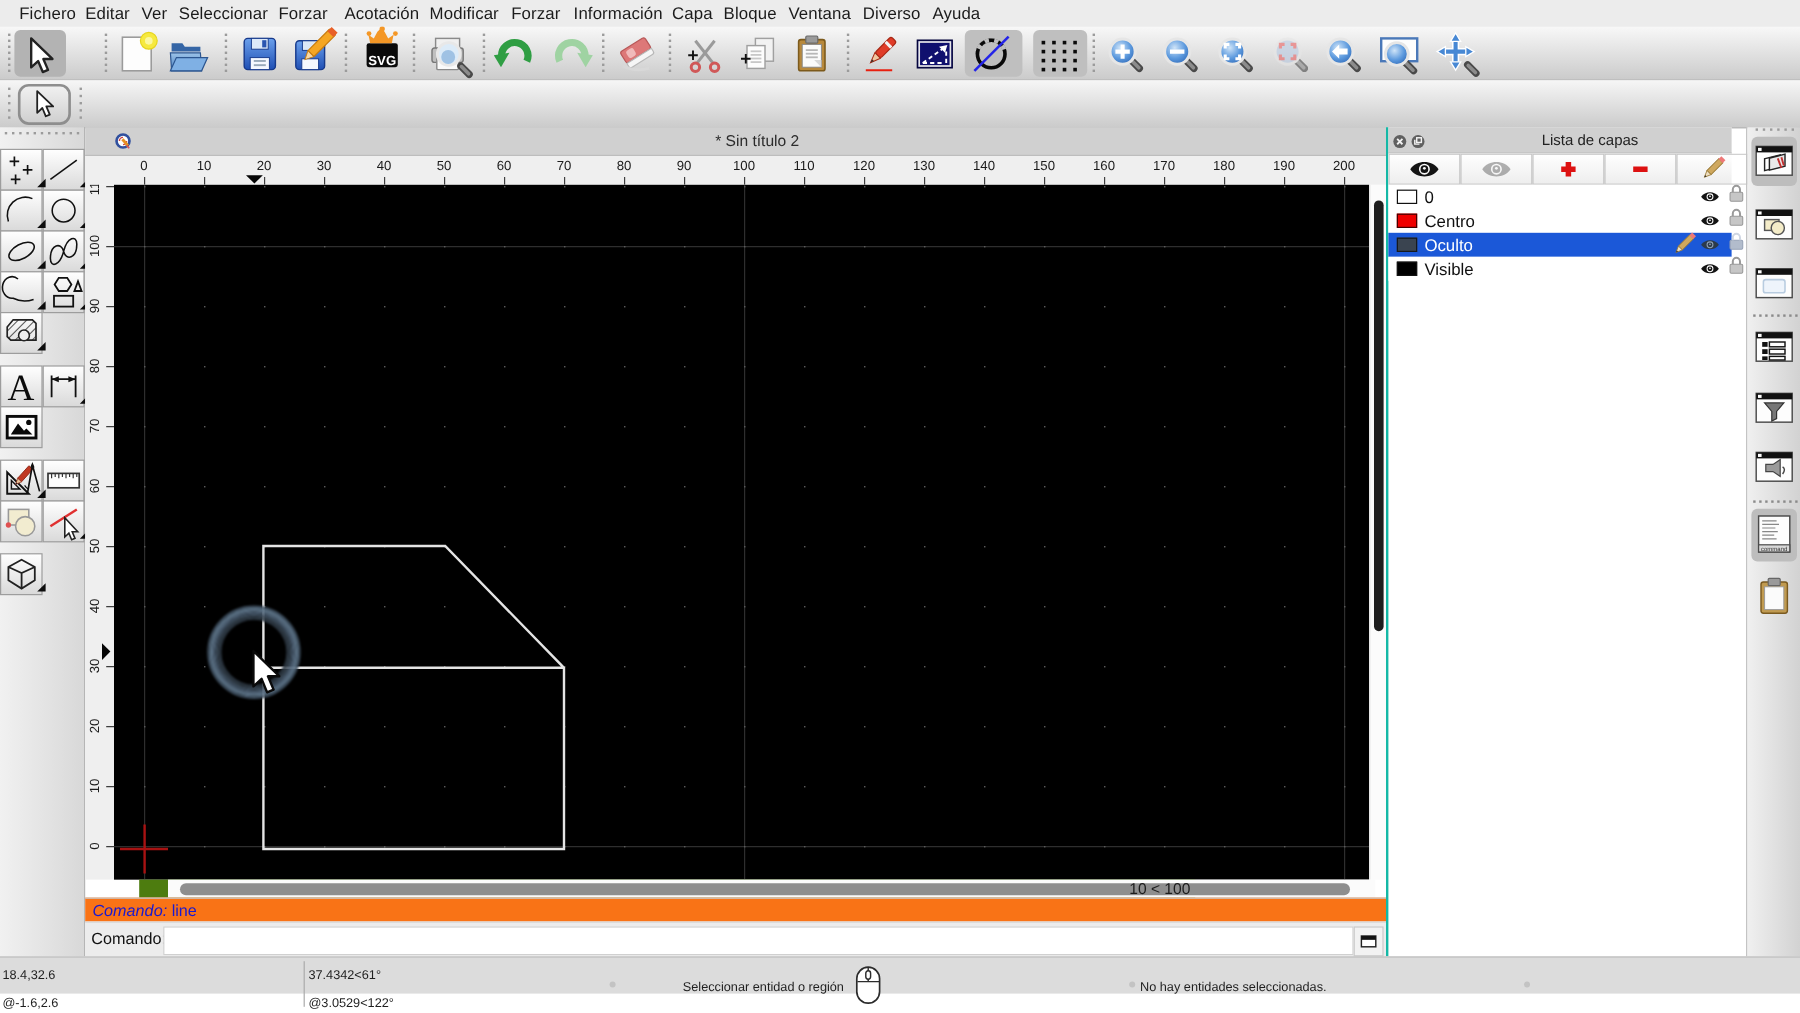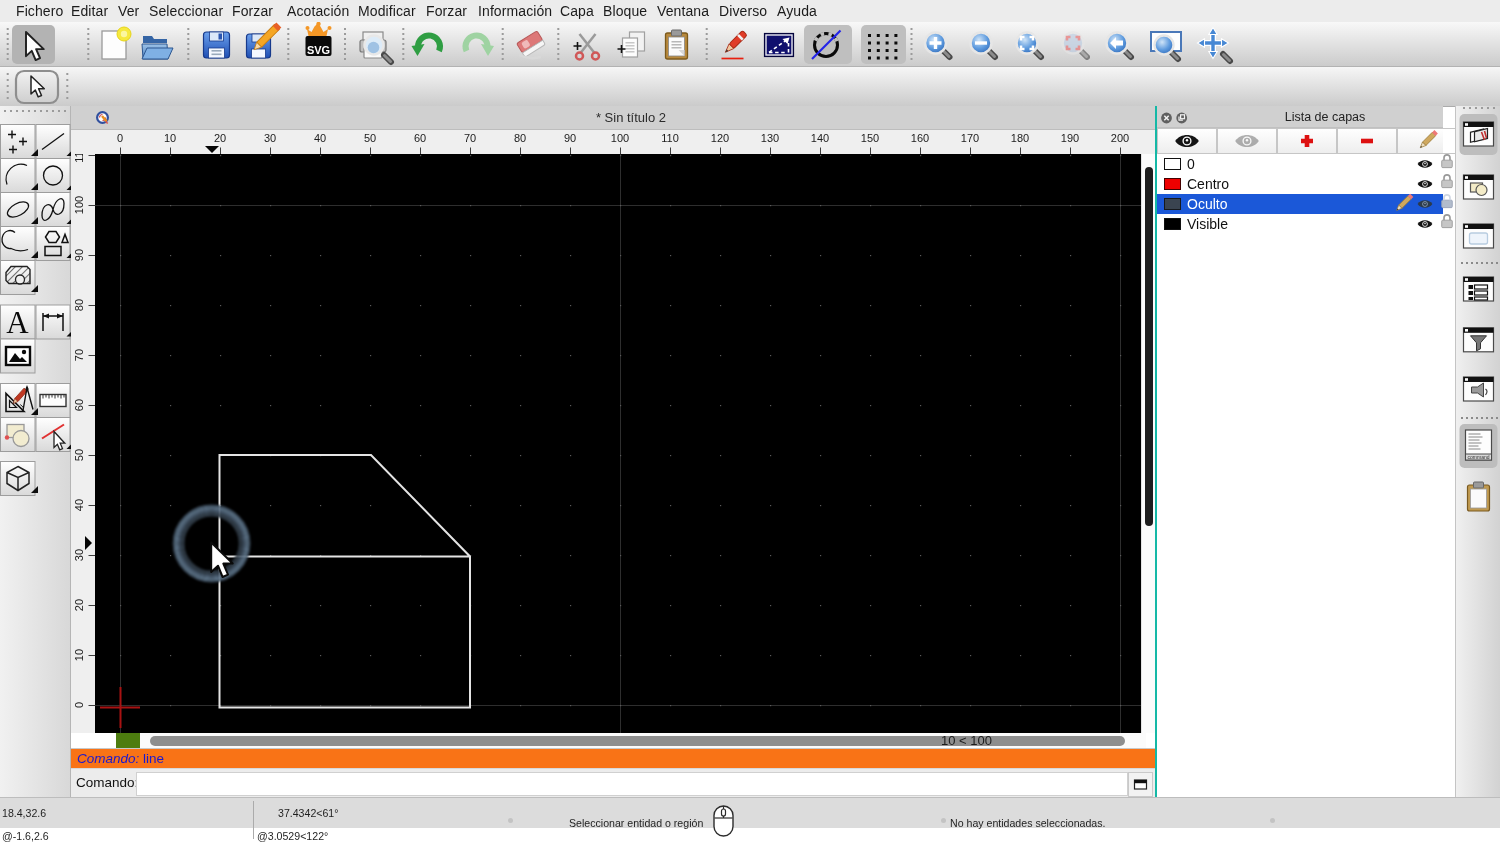--- a/index.html
+++ b/index.html
@@ -975,21 +975,21 @@
         <rect x="-11" y="-13" width="22" height="26" rx="2" fill="#c09a50" stroke="#7a5a20" stroke-width="1.2"></rect>
         <rect x="-5" y="-16" width="10" height="6" rx="1" fill="#9a9a9a" stroke="#666" stroke-width="1"></rect>
         <rect x="-8" y="-9" width="16" height="19" fill="#fbfbfb" stroke="#999" stroke-width="0.8"></rect>
       </g>
 </svg>
 </div>
 <div id="statusbar" class="abs">
 <span class="st" style="left:2px;top:9px;">18.4,32.6</span>
 <span class="st" style="left:2px;top:32px;">@-1.6,2.6</span>
 <div style="position:absolute;left:253px;top:3px;width:1px;height:38px;background:#ababab;"></div>
-<span class="st" style="left:257px;top:9px;margin-left:21px;">37.4342&lt;61°</span>
+<span class="st" style="left:257px;top:9px;">37.4342&lt;61°</span>
 <span class="st" style="left:257px;top:32px;text-align:center;">@3.0529&lt;122°</span>
 <div class="sdot" style="left:508px;top:20px;"></div>
 <span class="st" style="left:569px;top:19px;">Seleccionar entidad o región</span>
 <svg width="24" height="34" style="position:absolute;left:712px;top:7px;">
 <rect x="2" y="1" width="19" height="30" rx="9.5" fill="#fff" stroke="#2c2c2c" stroke-width="1.4"></rect>
 <line x1="11.5" y1="1" x2="11.5" y2="13" stroke="#2c2c2c" stroke-width="1.2"></line>
 <line x1="2.5" y1="13" x2="20.5" y2="13" stroke="#2c2c2c" stroke-width="1.2"></line>
 <rect x="9.5" y="4" width="4" height="7" rx="2" fill="#fff" stroke="#2c2c2c" stroke-width="1.2"></rect>
 </svg>
 <div class="sdot" style="left:941px;top:20px;"></div>

